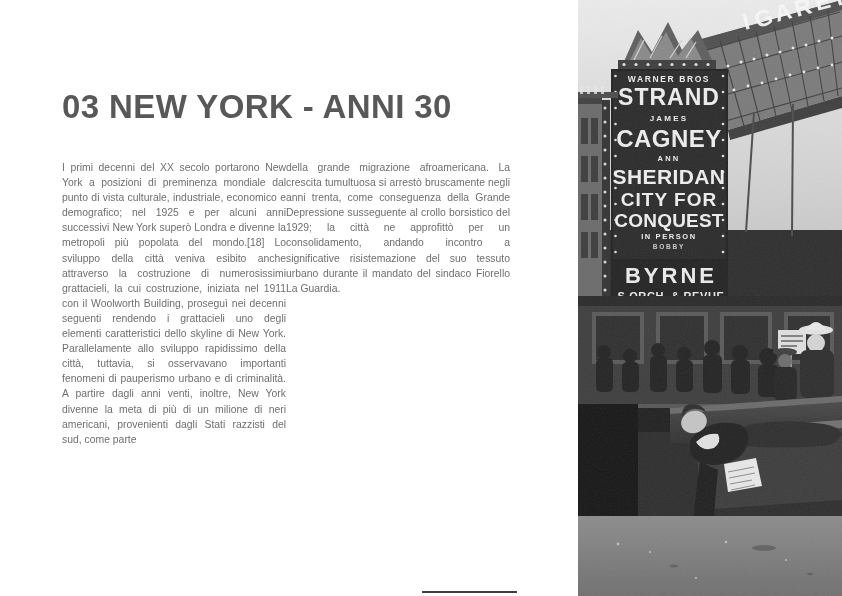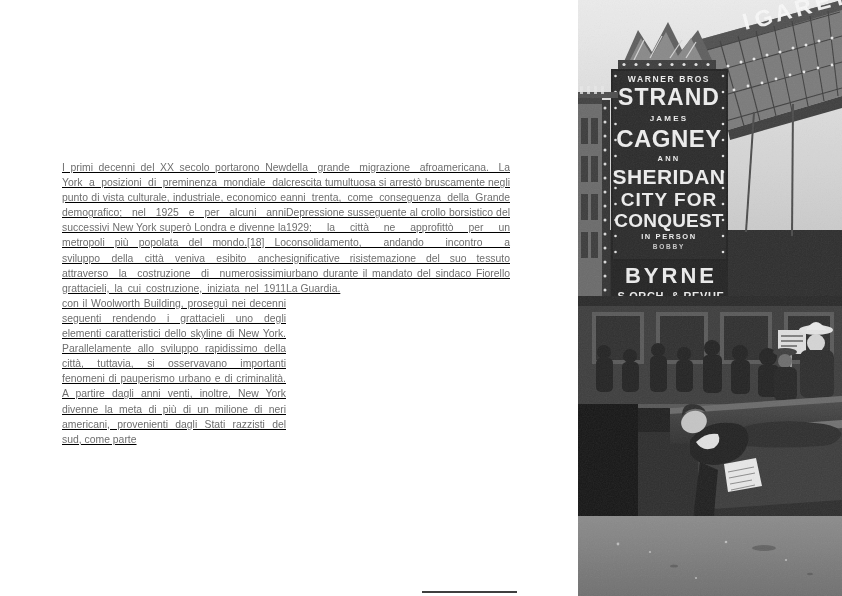--- a/index.html
+++ b/index.html
@@ -42,21 +42,20 @@
     line-height: 1;
     font-stretch: normal;
   }
 
   .columns {
     position: absolute;
     left: 62px;
     top: 160px;
     width: 462px;
     display: flex;
-    text-decoration: underline;
   }
   .col {
     width: 224px;
   }
   .col p {
     margin: 0;
     font-family: "Liberation Sans", sans-serif;
     font-size: 10.4px;
     line-height: 15.1px;
     color: #6e6e6e;
@@ -90,20 +89,21 @@
     height: 596px;
   }
 </style>
 </head>
 <body>
 
 <div class="page">
 
   <div class="editorial">
 
+    <div class="chapter-title">03 NEW YORK - ANNI 30</div>
 
     <div class="columns">
       <div class="col">
         <p>I primi decenni del XX secolo portarono New York a posizioni di preminenza mondiale dal punto di vista culturale, industriale, economico e demografico; nel 1925 e per alcuni anni successivi New York superò Londra e divenne la metropoli più popolata del mondo.[18] Lo sviluppo della città veniva esibito anche attraverso la costruzione di numerosissimi grattacieli, la cui costruzione, iniziata nel 1911 con il Woolworth Building, proseguì nei decenni seguenti rendendo i grattacieli uno degli elementi caratteristici dello skyline di New York. Parallelamente allo sviluppo rapidissimo della città, tuttavia, si osservavano importanti fenomeni di pauperismo urbano e di criminalità. A partire dagli anni venti, inoltre, New York divenne la meta di più di un milione di neri americani, provenienti dagli Stati razzisti del sud, come parte</p>
       </div>
       <div class="col">
         <p>della grande migrazione afroamericana. La crescita tumultuosa si arrestò bruscamente negli anni trenta, come conseguenza della Grande Depressione susseguente al crollo borsistico del 1929; la città ne approfittò per un consolidamento, andando incontro a significative risistemazione del suo tessuto urbano durante il mandato del sindaco Fiorello La Guardia.</p>
       </div>
     </div>
 

